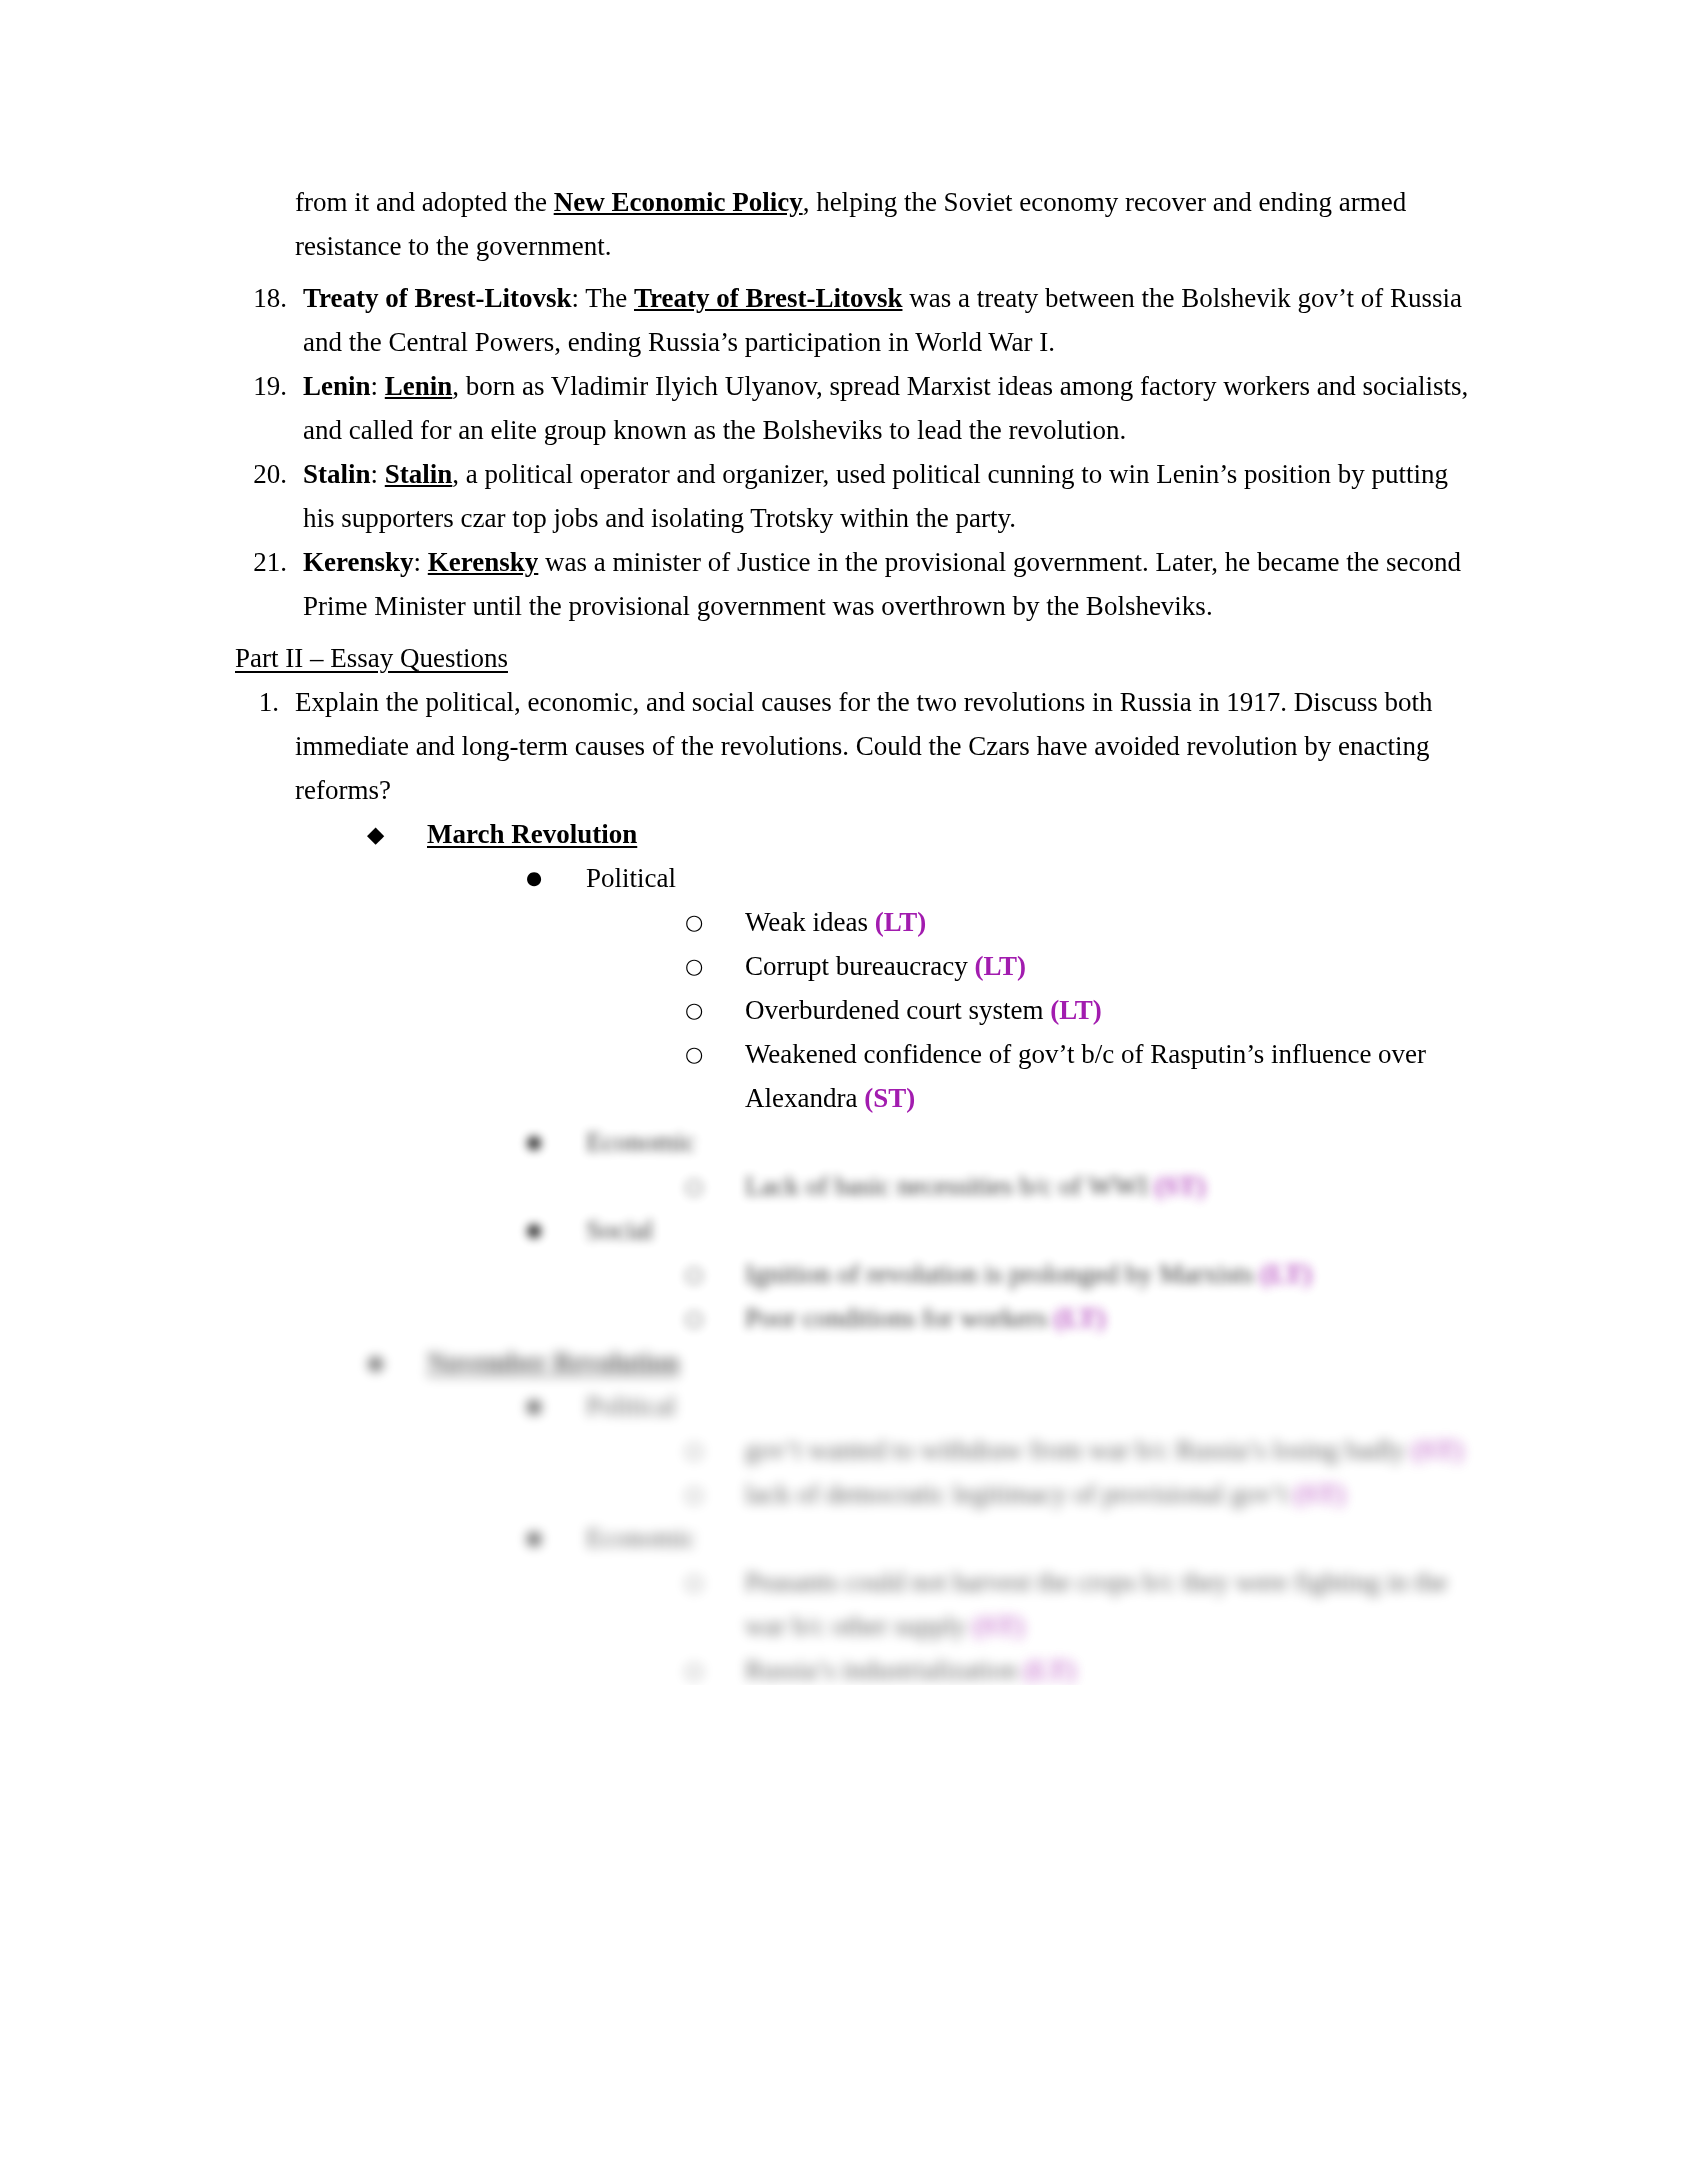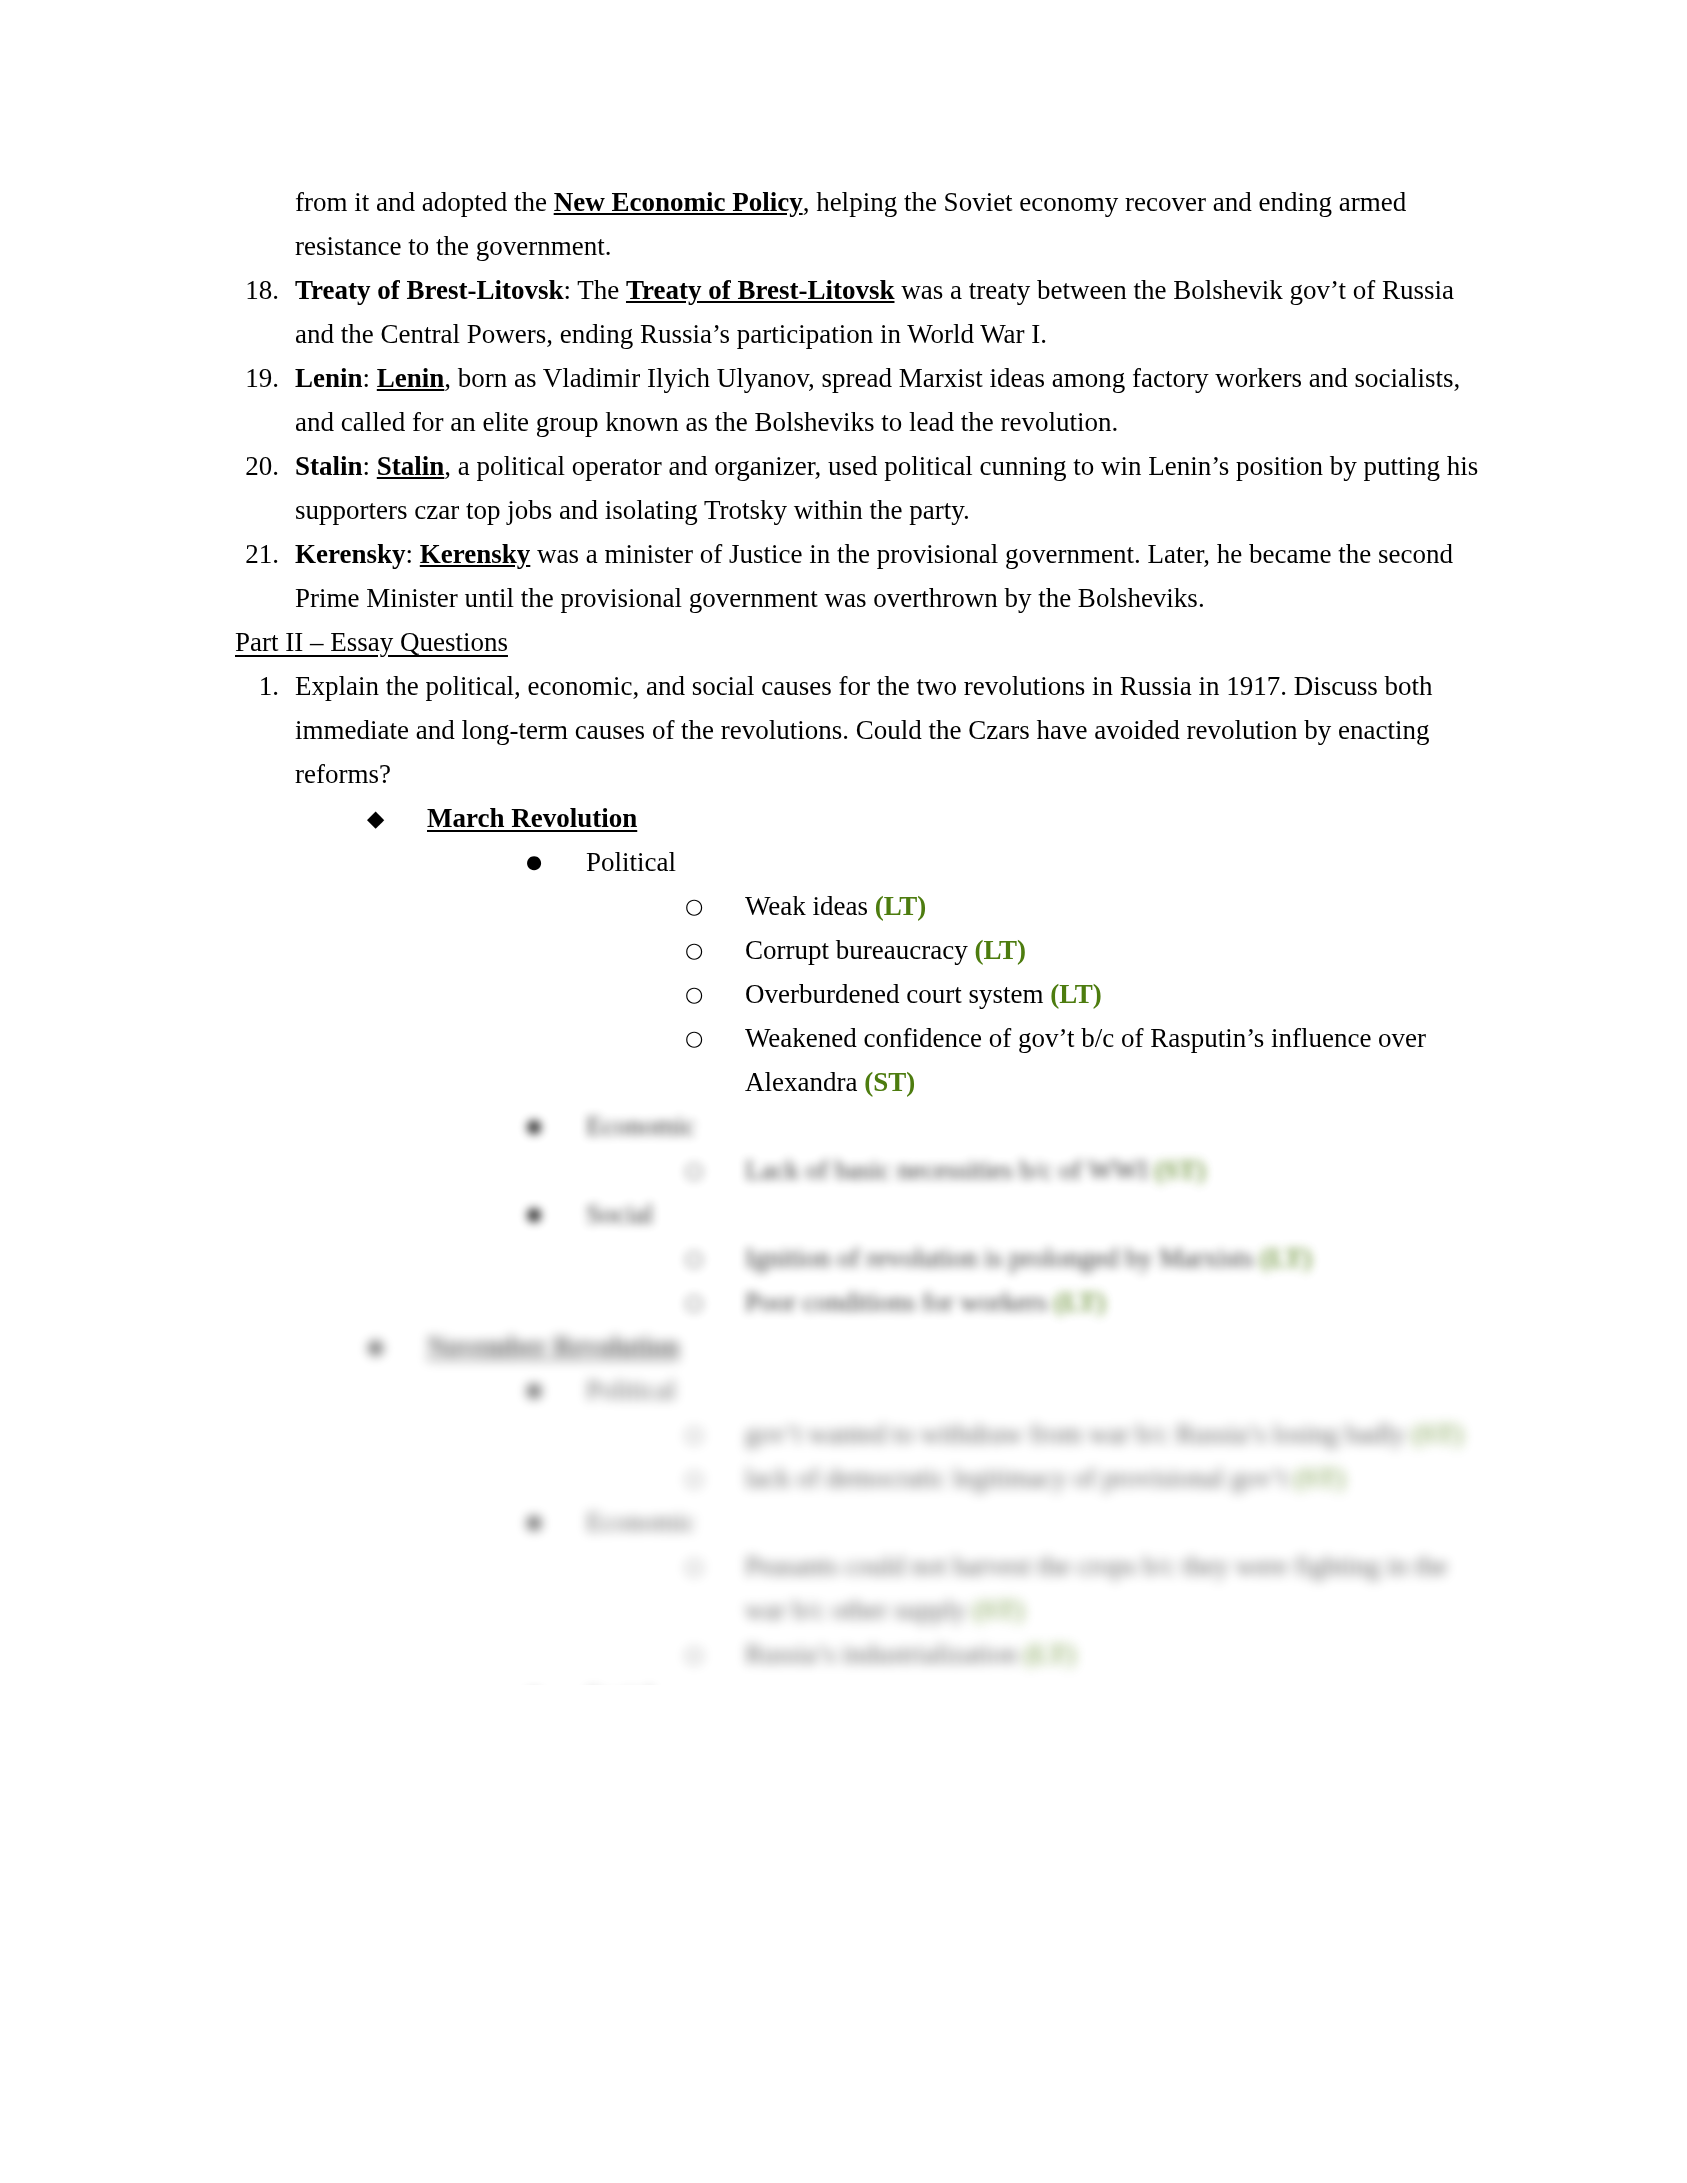--- a/index.html
+++ b/index.html
@@ -29,21 +29,21 @@
 
   
   .doc {
     font-size: 27px;
     line-height: 44px;
   }
 
   
   ol.deflist {
     list-style: none;
-    margin: 0;
+    margin: 8px;
     padding: 0;
   }
   ol.deflist > li {
     position: relative;
     padding-left: 60px;   
     margin: 0 0 0 0;
   }
   ol.deflist > li > .num {
     position: absolute;
     left: 0;
@@ -106,21 +106,21 @@
   }
   ul.lvl1 > li { padding-left: 60px; margin-left: 132px; }
   ul.lvl2 > li { padding-left: 60px; margin-left: 99px; }
   ul.lvl3 > li { padding-left: 60px; margin-left: 99px; }
 
   .bullet.diamond { font-size: 22.5px; line-height: 44px; }
   .bullet.disc    { font-size: 18.5px; line-height: 44px; }
   .bullet.circle  { font-size: 21px; line-height: 44px; }
 
   .tag {
-    color: #4d7c0f;
+    color: #a21caf;
     font-weight: bold;
   }
 
   .head-lvl1 {
     font-weight: bold;
     text-decoration: underline;
     text-underline-offset: 3.3px;
   }
 
   

